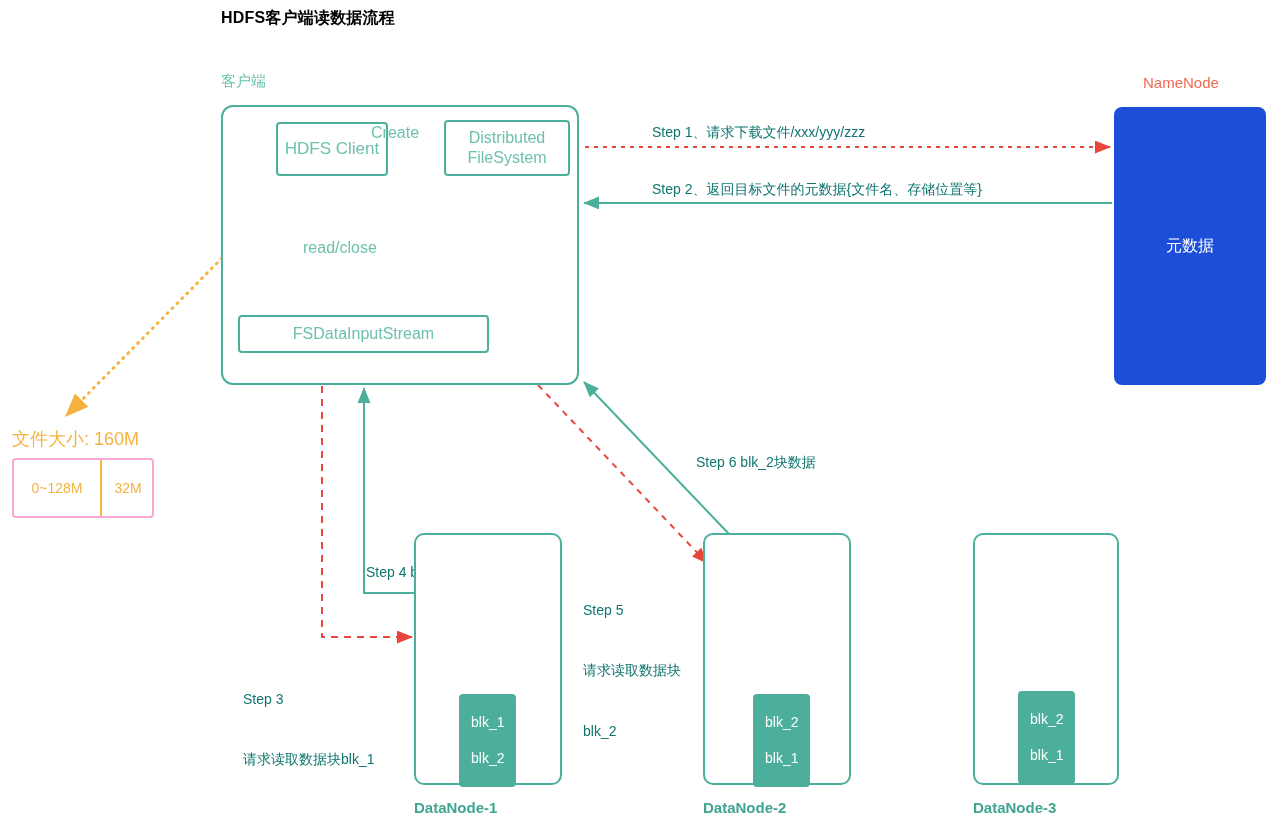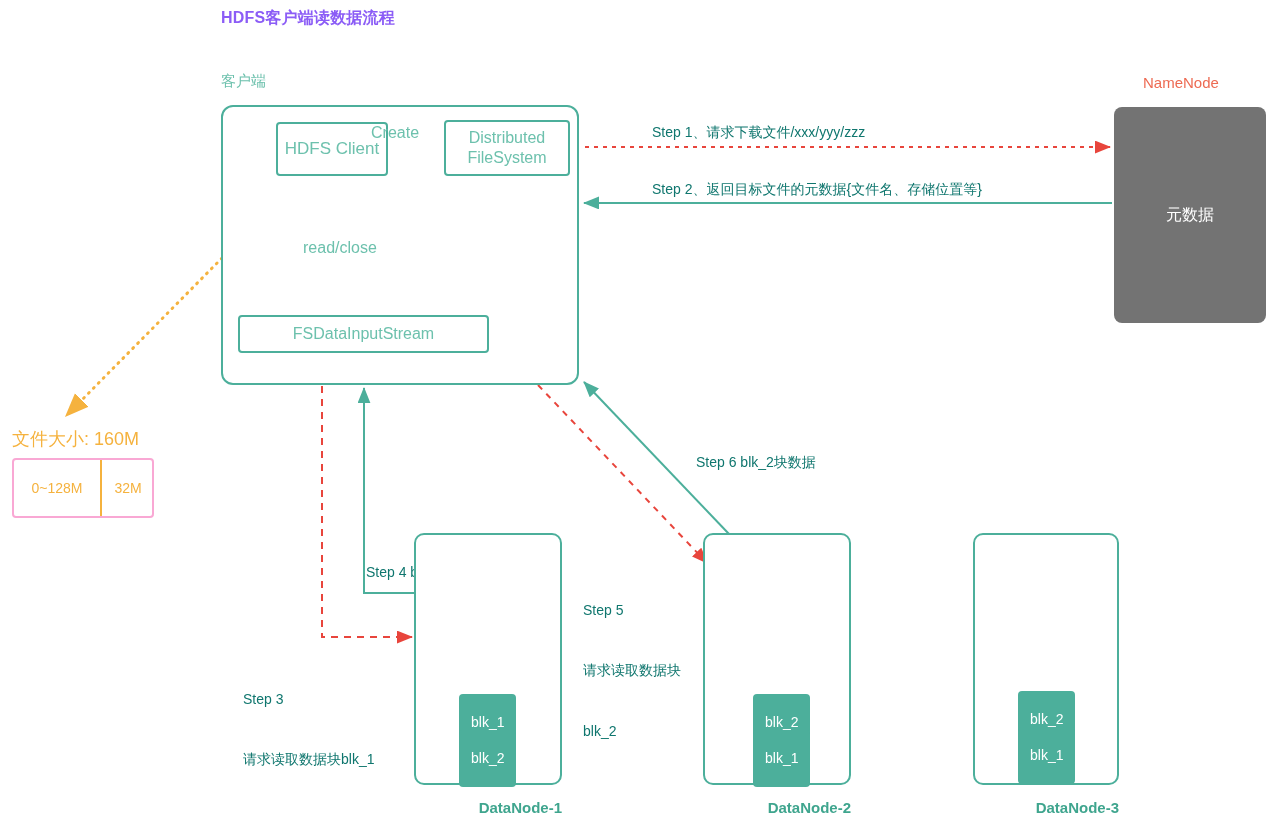--- a/index.html
+++ b/index.html
@@ -12,21 +12,21 @@
     width:1284px;
     height:824px;
     background:#ffffff;
     overflow:hidden;
   }
   .abs{position:absolute;}
 
   
   .title{
     left:221px; top:8px;
-    font-size:16px; font-weight:bold; color:#8b5cf6;
+    font-size:16px; font-weight:bold; color:#000000;
     letter-spacing:.2px;
   }
   .label-client{
     left:221px; top:72px;
     font-size:15px; color:#6DC1AD;
   }
   .label-namenode{
     left:1143px; top:74px;
     font-size:15px; color:#ED6A52;
   }
@@ -46,39 +46,39 @@
     color:#6DC1AD;
     font-size:17px;
     text-align:center;
     line-height:1.25;
   }
   #hdfs-client{left:236px; top:122px; width:112px; height:54px;margin-left:40px;}
   #dfs-box{left:444px; top:120px; width:126px; height:56px; font-size:16px;}
   #fsdis-box{left:238px; top:315px; width:251px; height:38px; font-size:16px;}
 
   .namenode-box{
-    left:1114px; top:107px; width:152px; height:216px;
-    background:#737373;
+    left:1114px; top:107px; width:152px; height:278px;
+    background:#1d4ed8;
     border-radius:8px;
     display:flex;align-items:center;justify-content:center;
     color:#ffffff; font-size:16px;
   }
 
   
   .dn-box{
     border:2px solid #4CAF9B;
     border-radius:10px;
     background:#fff;
     box-sizing:border-box;
     position:absolute;
   }
   .dn-label{
     position:absolute;
     font-size:15px; font-weight:bold; color:#3FA58E;
-    text-align:right;
+    text-align:left;
   }
   .blk{
     position:absolute;
     background:#4CAF9B;
     color:#ffffff;
     border-radius:4px;
     font-size:14px;
     padding:19px 12px;
     line-height:1.35;
   }

